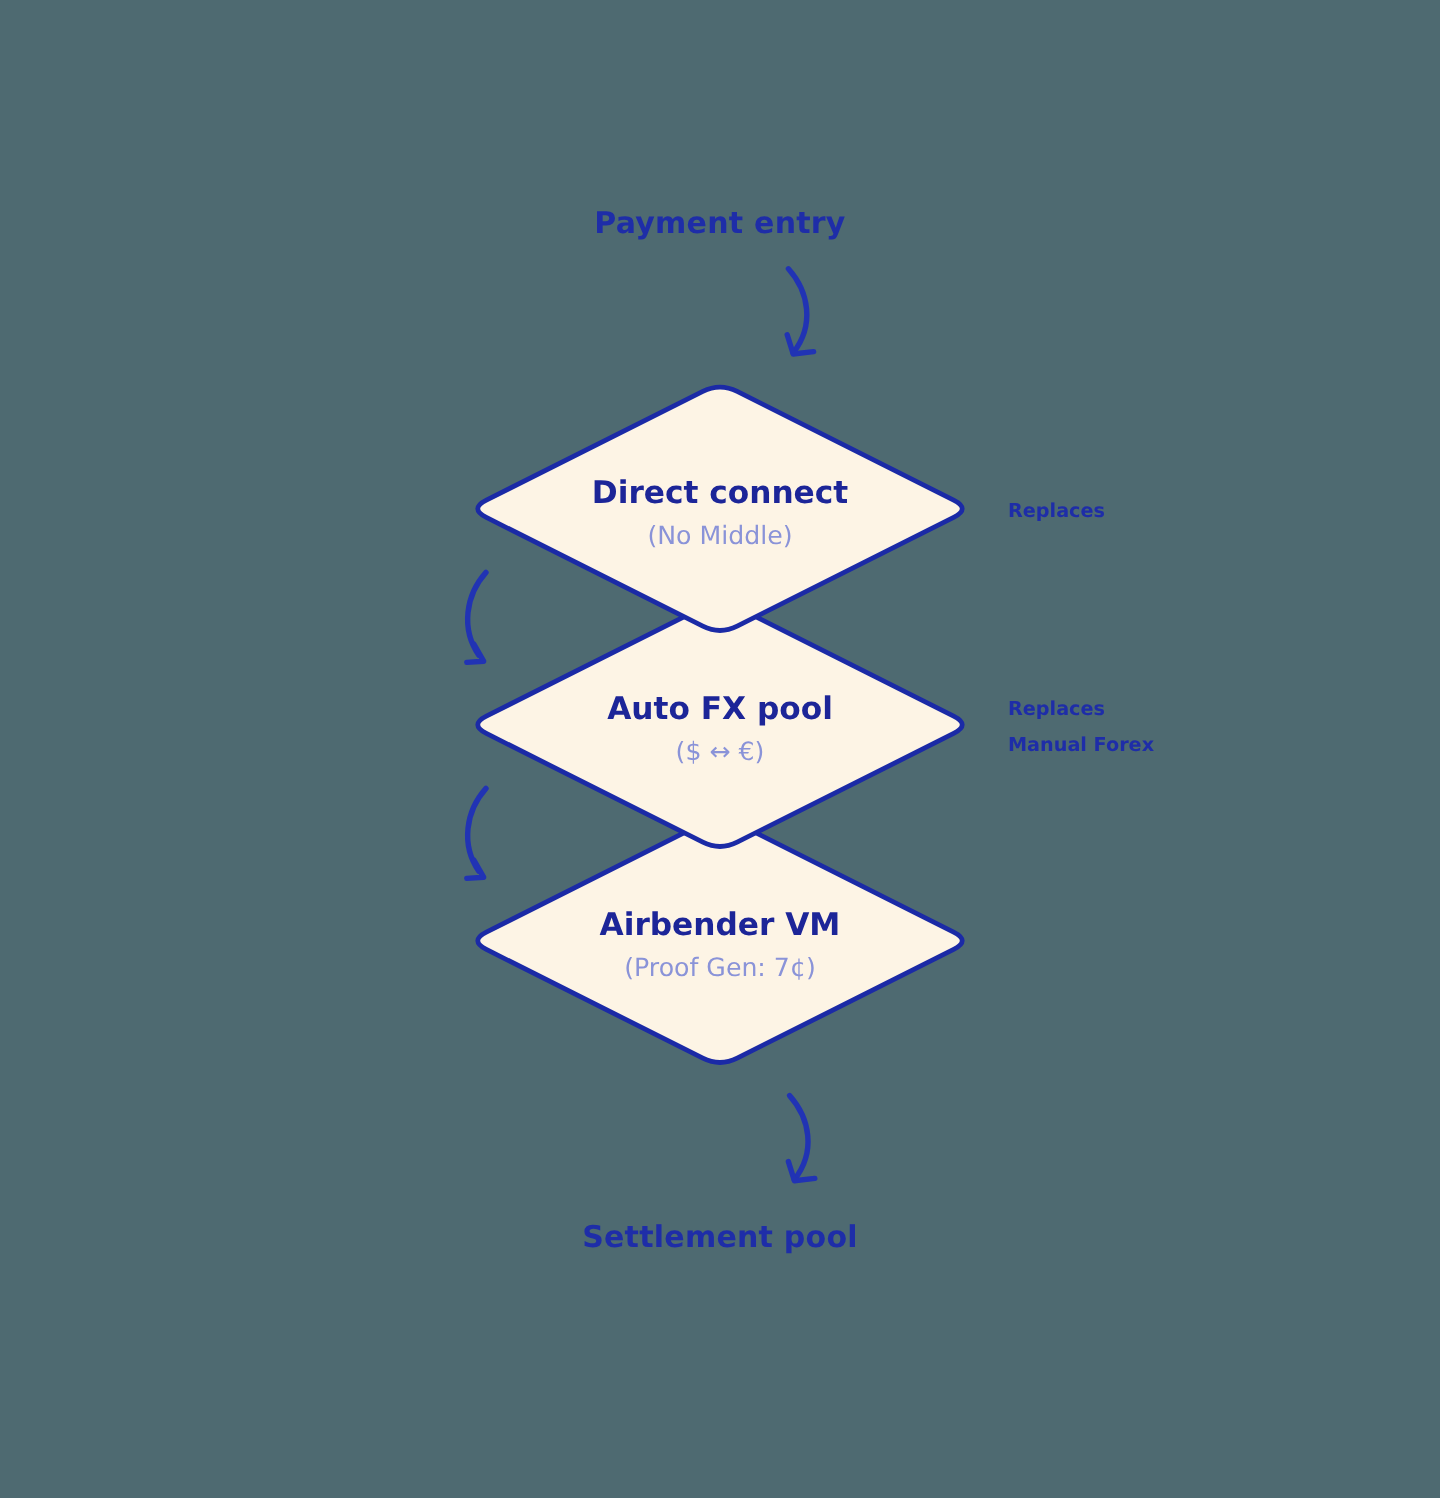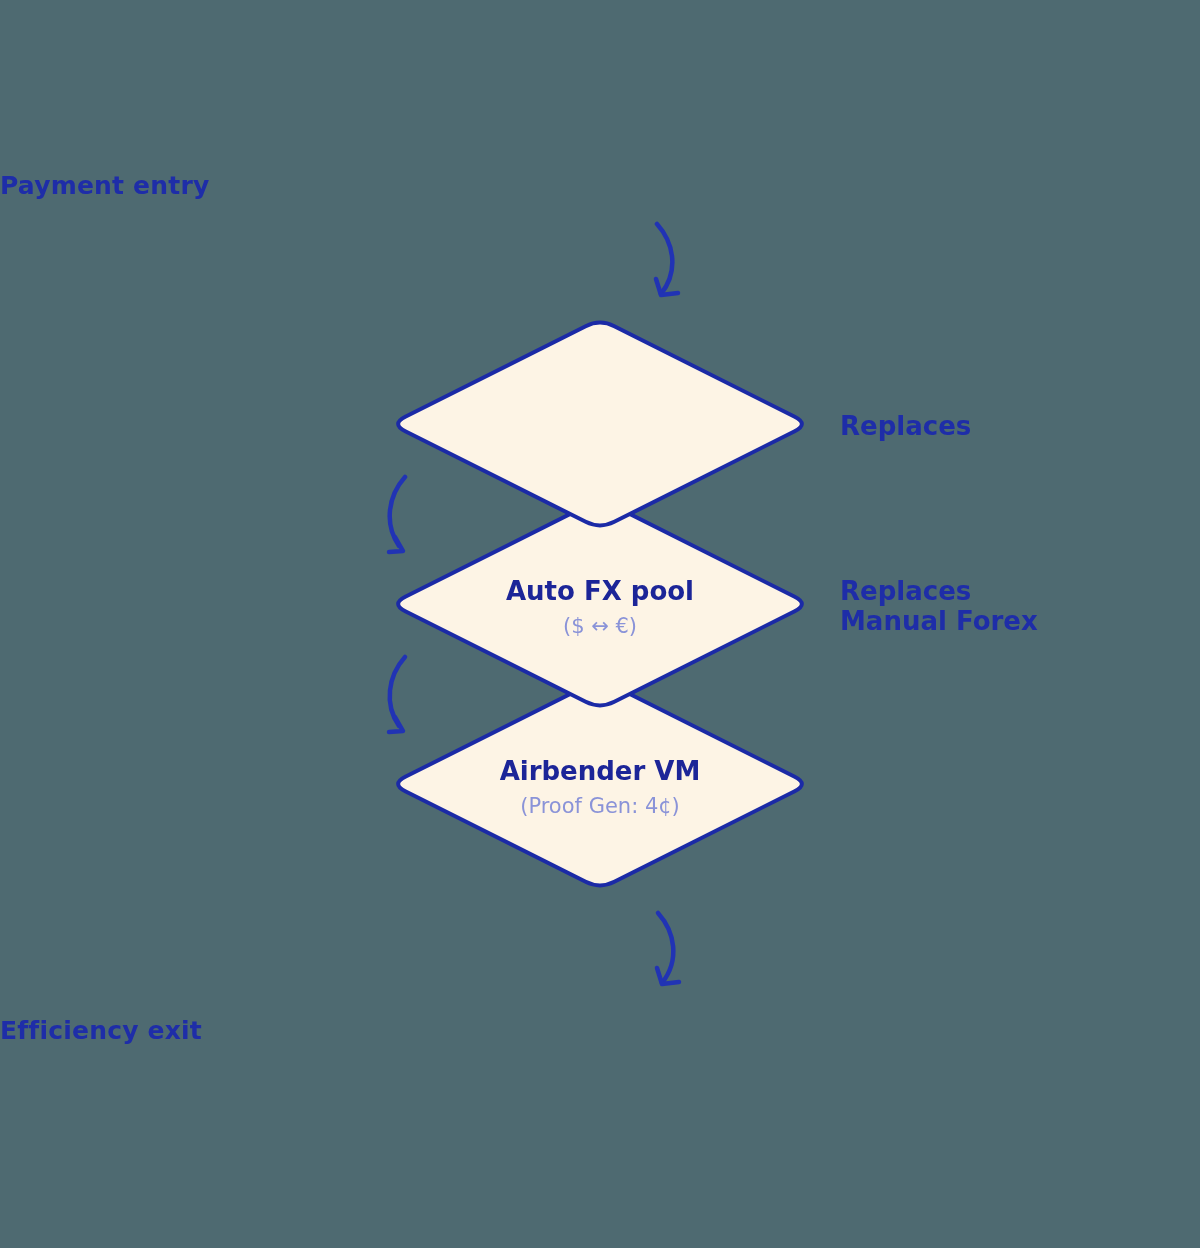--- a/index.html
+++ b/index.html
@@ -5,37 +5,37 @@
   html,body{margin:0;padding:0;}
   body{
     width:1200px;height:1248px;
     background:#4e6a71;
     font-family:"DejaVu Sans","Liberation Sans",sans-serif;
     overflow:hidden;position:relative;
   }
   .stage{position:absolute;inset:0;width:1200px;height:1248px;}
   .layer{position:absolute;left:0;top:0;}
   .flow-label{
-    position:absolute;left:0;right:0;text-align:left;
+    position:absolute;left:0;right:0;text-align:center;
     font-size:25px;font-weight:700;color:#1e2da8;letter-spacing:.2px;
   }
   .entry-label{top:171px;}
   .exit-label{top:1016px;}
   .node-text{
     position:absolute;left:600px;width:420px;
     transform:translate(-50%,-50%);
     display:flex;flex-direction:column;align-items:center;gap:7px;
     text-align:center;pointer-events:none;
   }
   .node-title{font-size:26px;font-weight:600;color:#1c2598;line-height:1.2;}
   .node-subtitle{font-size:21px;font-weight:400;color:#8a93d8;line-height:1.2;}
   .side-note{
     position:absolute;left:840px;width:200px;
     transform:translateY(-50%);
-    font-size:26px;font-weight:700;color:#1e2da8;line-height:30px;
+    font-size:16px;font-weight:700;color:#1e2da8;line-height:30px;
   }
   .side-note span{display:block;}
 </style>
 </head>
 <body>
 
 <div class="stage">
 
   <svg class="layer" width="1200" height="1248" viewBox="0 0 1200 1248">
 
@@ -59,31 +59,35 @@
     </g>
 
     <g stroke-width="4" fill="#fdf4e5" stroke="#1b2aa6">
       <path d="M 585.7 686.2 Q 600 679 614.3 686.2 L 794.7 776.8 Q 809 784 794.7 791.2 L 614.3 881.8 Q 600 889 585.7 881.8 L 405.3 791.2 Q 391 784 405.3 776.8 Z"></path>
       <path d="M 585.7 506.2 Q 600 499 614.3 506.2 L 794.7 596.8 Q 809 604 794.7 611.2 L 614.3 701.8 Q 600 709 585.7 701.8 L 405.3 611.2 Q 391 604 405.3 596.8 Z"></path>
       <path d="M 585.7 326.2 Q 600 319 614.3 326.2 L 794.7 416.8 Q 809 424 794.7 431.2 L 614.3 521.8 Q 600 529 585.7 521.8 L 405.3 431.2 Q 391 424 405.3 416.8 Z"></path>
     </g>
   </svg>
 
   <div class="flow-label entry-label">Payment entry</div>
-  <div class="flow-label exit-label">Efficiency exit</div>
+  <div class="flow-label exit-label">Settlement pool</div>
 
+  <div class="node-text" style="top:428px;">
+    <div class="node-title">Direct connect</div>
+    <div class="node-subtitle">(No Middle)</div>
+  </div>
 
   <div class="node-text" style="top:608px;justify-content:space-between;">
     <div class="node-title">Auto FX pool</div>
     <div class="node-subtitle">($ ↔ €)</div>
   </div>
 
   <div class="node-text" style="top:788px;">
     <div class="node-title">Airbender VM</div>
-    <div class="node-subtitle">(Proof Gen: 4¢)</div>
+    <div class="node-subtitle">(Proof Gen: 7¢)</div>
   </div>
 
   <div class="side-note" style="top:426px;">
     <span>Replaces</span>
   </div>
   <div class="side-note" style="top:606px;">
     <span>Replaces</span>
     <span>Manual Forex</span>
   </div>
   <div class="side-note" style="top:786px;">

